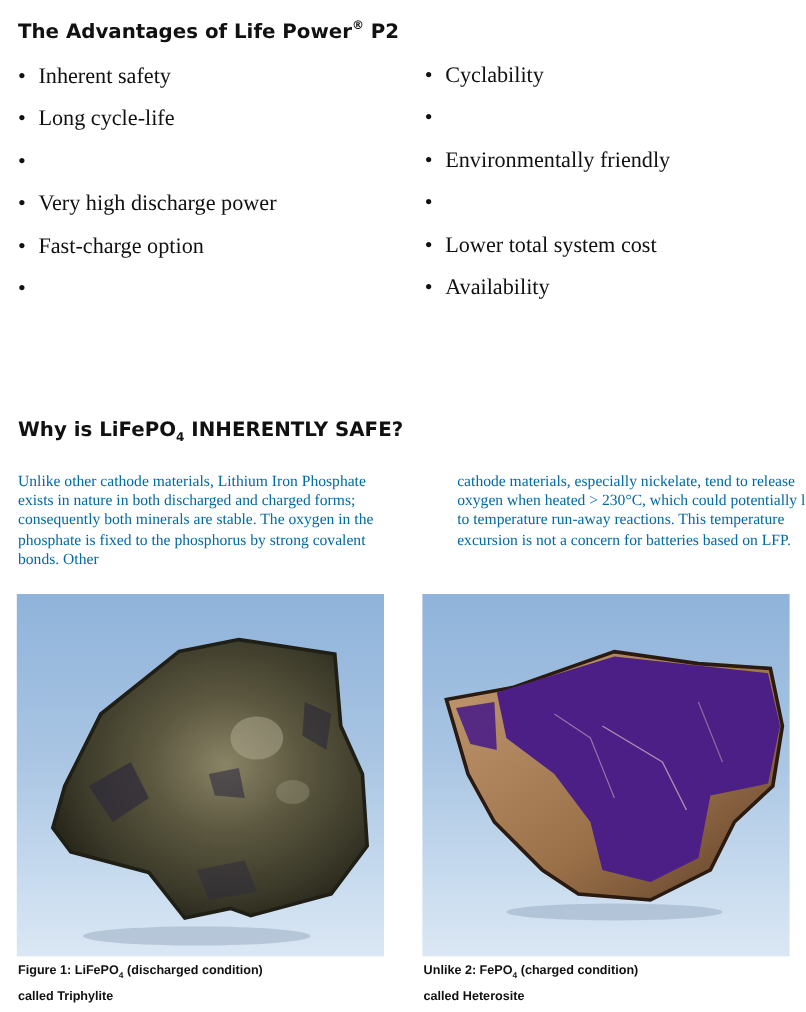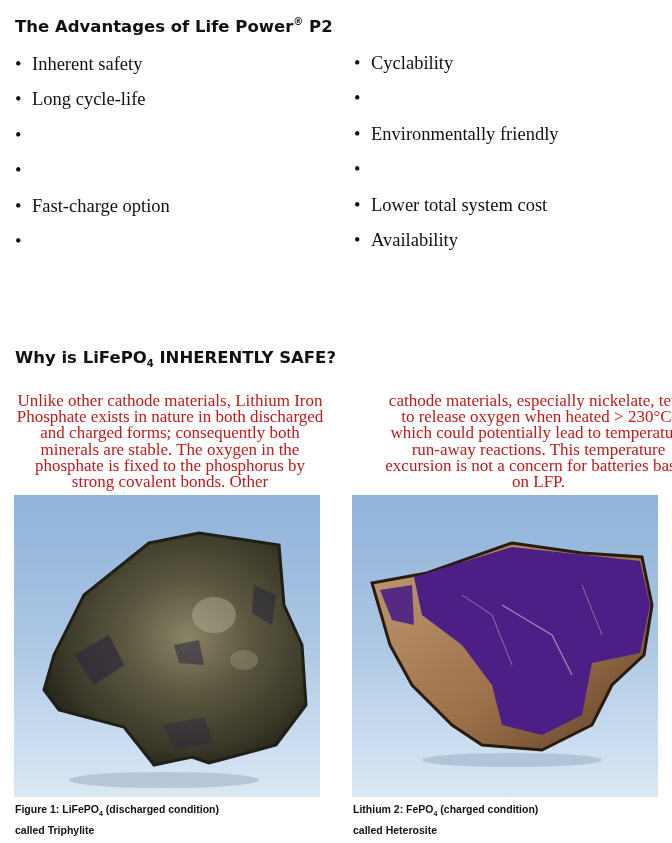--- a/index.html
+++ b/index.html
@@ -6,21 +6,21 @@
   body { width:672px; height:843px; position:relative; overflow:hidden; color:#1a1a1a; }
   .h1 { position:absolute; left:15px; top:6px; font-family:"DejaVu Sans", sans-serif; font-size:16.5px; font-weight:bold; color:#111; letter-spacing:0; }
   .h1 sup { font-size:10px; vertical-align:top; position:relative; top:-1px; }
   .list { position:absolute; margin:0; padding:0; list-style:none; font-family:"Liberation Serif","DejaVu Serif", serif; font-size:18.5px; color:#111; }
   .list li { position:relative; padding-left:17px; line-height:20px; }
   .list li .bullet { position:absolute; left:0; top:0; }
   .l1 { left:15px; top:54px; }
   .l2 { left:354px; top:53px; }
   .h2 { position:absolute; left:15px; top:334px; font-family:"DejaVu Sans", sans-serif; font-size:16.5px; font-weight:bold; color:#111; }
   .h2 sub { font-size:10px; vertical-align:sub; }
-  .para { position:absolute; font-family:"Liberation Serif","DejaVu Serif", serif; font-size:17px; line-height:16.2px; color:#b91c1c; margin:0;text-align:center; }
+  .para { position:absolute; font-family:"Liberation Serif","DejaVu Serif", serif; font-size:13px; line-height:16.2px; color:#0369a1; margin:0; }
   .p1 { left:15px; top:393px; width:310px; }
   .p2 { left:353px; top:393px; width:315px;margin-left:28px; }
   .photo { position:absolute; width:306px; height:302px; top:495px; overflow:hidden; background:linear-gradient(180deg,#8fb3da 0%,#a9c5e3 45%,#c9dcef 80%,#dbe7f4 100%); }
   .ph1 { left:14px; }
   .ph2 { left:352px; }
   .photo svg { position:absolute; left:0; top:0; }
   .cap { position:absolute; font-family:Liberation Sans, sans-serif; font-size:10.5px; font-weight:bold; color:#111; line-height:16px; }
   .cap sub { font-size:7px; }
   .c1 { left:15px; top:801px; }
   .c2 { left:353px; top:801px; }
@@ -29,21 +29,21 @@
 <body>
 
 <h1 class="h1">
   <span>The Advantages of Life Power</span><sup>®</sup><span> P2</span>
 </h1>
 
 <ul class="list l1">
   <li style="height:35px"><span class="bullet">•</span><span>Inherent safety</span></li>
   <li style="height:36px"><span class="bullet">•</span><span>Long cycle-life</span></li>
   <li style="height:35px"><span class="bullet">•</span></li>
-  <li style="height:36px"><span class="bullet">•</span></li>
+  <li style="height:36px"><span class="bullet">•</span><span>Very high discharge power</span></li>
   <li style="height:35px"><span class="bullet">•</span><span>Fast-charge option</span></li>
   <li><span class="bullet">•</span><br></li>
 </ul>
 
 <ul class="list l2">
   <li style="height:35px"><span class="bullet">•</span><span>Cyclability</span></li>
   <li style="height:36px"><span class="bullet">•</span></li>
   <li style="height:35px"><span class="bullet">•</span><span>Environmentally friendly</span></li>
   <li style="height:36px"><span class="bullet">•</span></li>
   <li style="height:35px"><span class="bullet">•</span><span>Lower total system cost</span></li>
@@ -96,15 +96,15 @@
     <path d="M230 90 L250 140" stroke="#c59ab8" stroke-width="1" fill="none" opacity="0.6"></path>
   </svg>
 </div>
 
 <div class="cap c1">
   <span>Figure 1: LiFePO</span><sub>4</sub><span> (discharged condition)</span><br>
   <span>called Triphylite</span>
 </div>
 
 <div class="cap c2">
-  <span>Lithium 2: FePO</span><sub>4</sub><span> (charged condition)</span><br>
+  <span>Unlike 2: FePO</span><sub>4</sub><span> (charged condition)</span><br>
   <span>called Heterosite</span>
 </div>
 
 </body></html>

